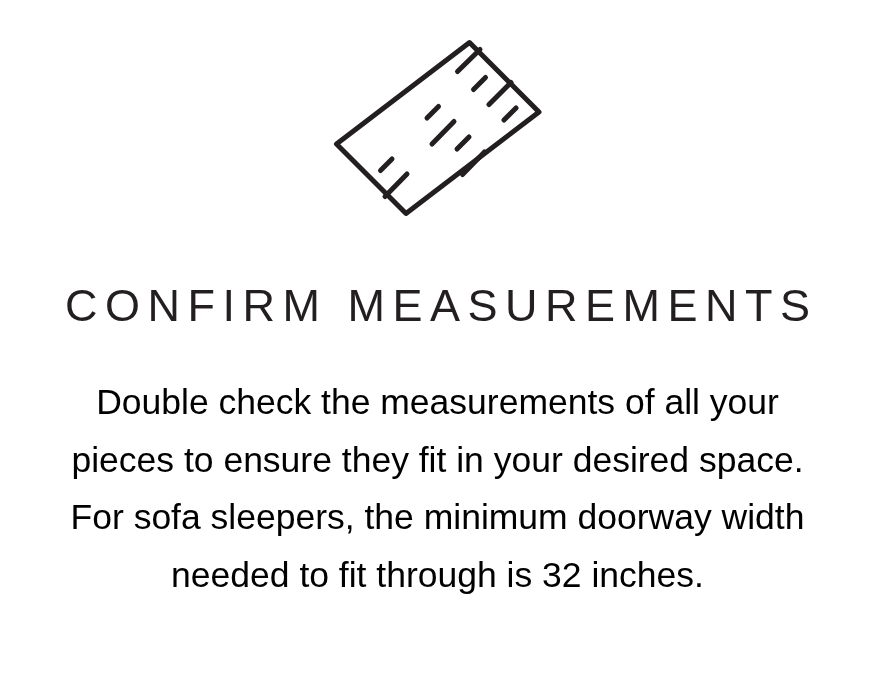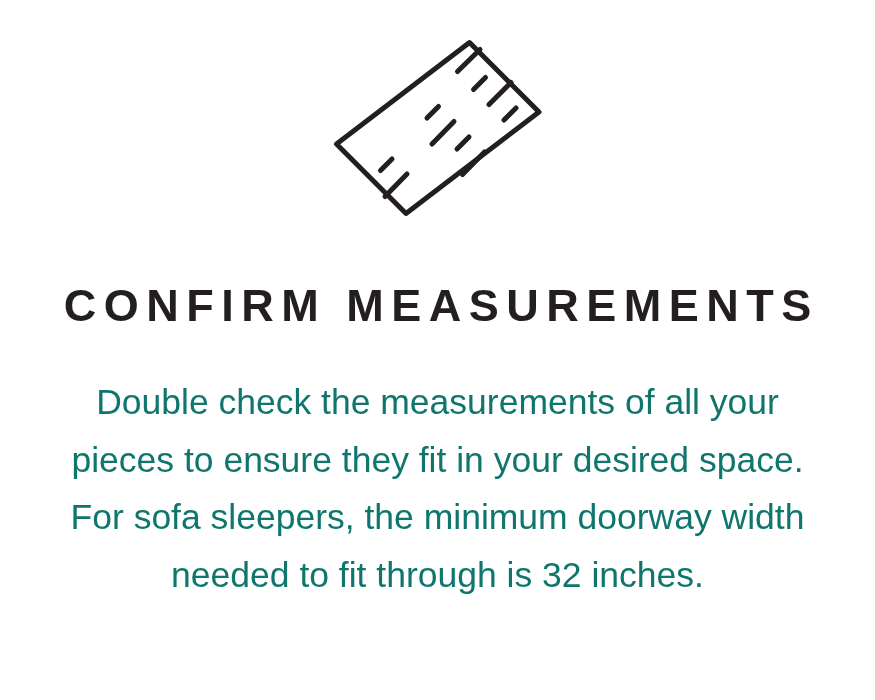--- a/index.html
+++ b/index.html
@@ -29,35 +29,35 @@
     align-items: center;
     justify-content: center;
     margin-top: 4px;
   }
   .ruler-icon svg {
     display: block;
   }
   .headline {
     margin: 52px 0 0 0;
     font-size: 45px;
-    font-weight: 700;
+    font-weight: 400;
     letter-spacing: 7.5px;
     text-align: center;
     color: #231f20;
     text-indent: 7.5px;
     line-height: 1;
     white-space: nowrap;
   }
   .body-copy {
     margin: 46px 0 0 0;
     width: 790px;
     font-size: 35.5px;
     line-height: 1.62;
     text-align: center;
-    color: #0f766e;
+    color: #000000;
   }
 </style>
 </head>
 <body>
 
 <div class="card">
 
   <div class="icon-wrap">
     <span class="ruler-icon">
       <svg width="220" height="190" viewBox="0 0 220 190" fill="none" xmlns="http://www.w3.org/2000/svg">

